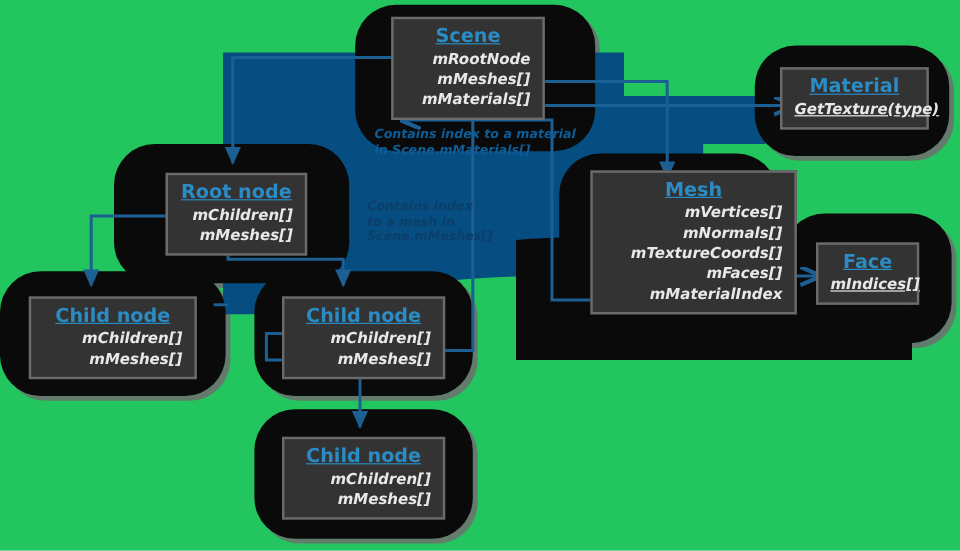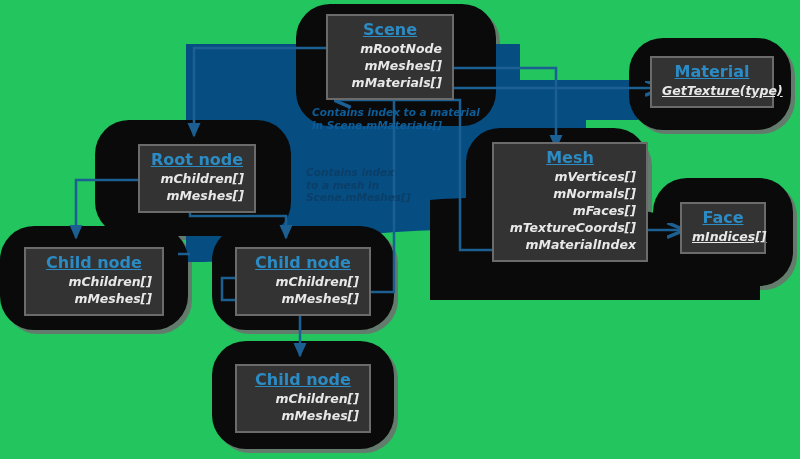--- a/index.html
+++ b/index.html
@@ -105,26 +105,26 @@
       <div class="title">Material</div>
       <div class="field">GetTexture(type)</div>
     </div>
 
     <div class="node" style="left:138px;top:144px;width:118px;">
       <div class="title">Root node</div>
       <div class="field">mChildren[]</div>
       <div class="field">mMeshes[]</div>
     </div>
 
-    <div class="node" style="left:492px;top:142px;width:156px;">
+    <div class="node" style="left:492px;top:142px;width:172px;">
       <div class="title">Mesh</div>
       <div class="field">mVertices[]</div>
       <div class="field">mNormals[]</div>
+      <div class="field">mTextureCoords[]</div>
       <div class="field">mFaces[]</div>
-      <div class="field">mTextureCoords[]</div>
       <div class="field">mMaterialIndex</div>
     </div>
 
     <div class="node centeredfields" style="left:680px;top:202px;width:86px;">
       <div class="title">Face</div>
       <div class="field">mIndices[]</div>
     </div>
 
     <div class="node" style="left:24px;top:247px;width:140px;">
       <div class="title">Child node</div>

